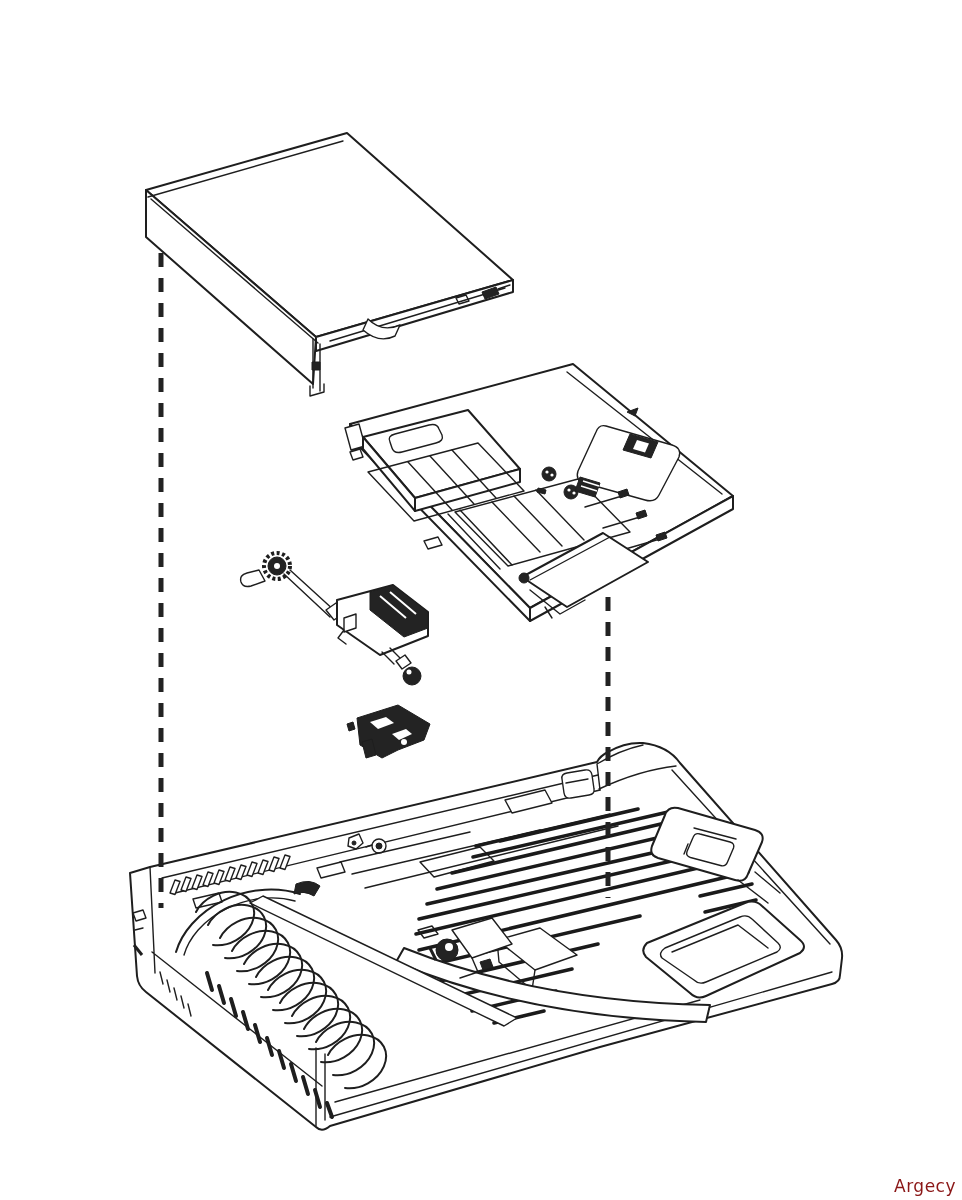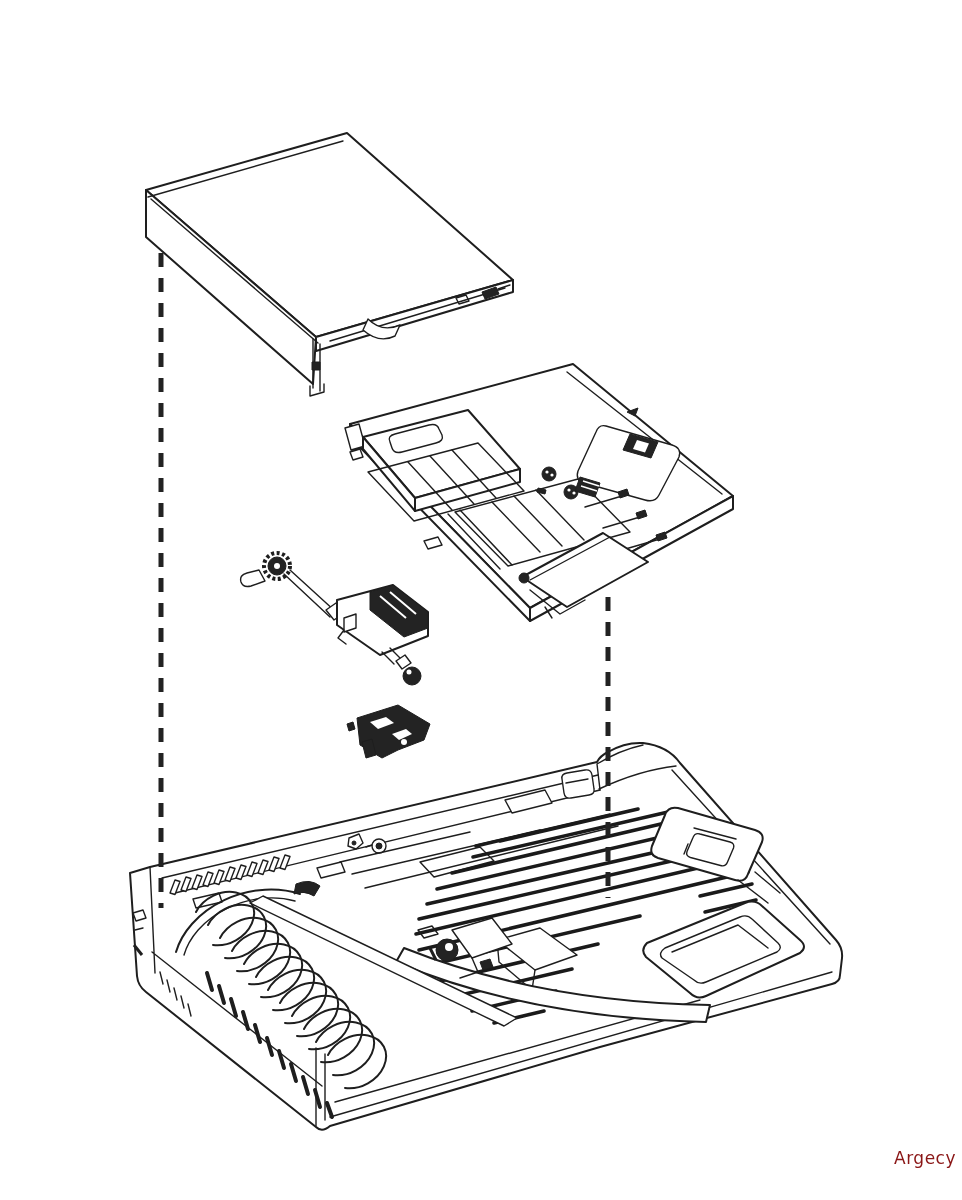--- a/index.html
+++ b/index.html
@@ -1,19 +1,19 @@
 <!DOCTYPE html>
 <html><head>
 <meta charset="utf-8">
 <style>
   html,body{margin:0;padding:0;background:#fff;}
   .stage{position:relative;width:962px;height:1200px;background:#fff;overflow:hidden;
          font-family:"DejaVu Sans", sans-serif;}
   .stage svg{position:absolute;left:0;top:0;}
-  .watermark{position:absolute;right:6px;top:1148px;font-size:17px;letter-spacing:.5px;}
+  .watermark{position:absolute;right:6px;top:1176px;font-size:17px;letter-spacing:.5px;}
   
   .ln{fill:none;stroke:#1e1e1e;stroke-width:2;stroke-linejoin:round;stroke-linecap:round;}
   .ln1{fill:none;stroke:#1e1e1e;stroke-width:1.4;stroke-linejoin:round;stroke-linecap:round;}
   .face{fill:#ffffff;stroke:#1e1e1e;stroke-width:2;stroke-linejoin:round;}
   .face1{fill:#ffffff;stroke:#1e1e1e;stroke-width:1.4;stroke-linejoin:round;}
   .dark{fill:#232323;stroke:#1e1e1e;stroke-width:1;stroke-linejoin:round;}
   .stripe{stroke:#1a1a1a;stroke-width:3.5;stroke-linecap:round;}
   .thick{stroke:#1e1e1e;stroke-width:4;stroke-linecap:round;}
   .dash{stroke:#222;stroke-width:5;stroke-dasharray:14 11;}
 </style>

